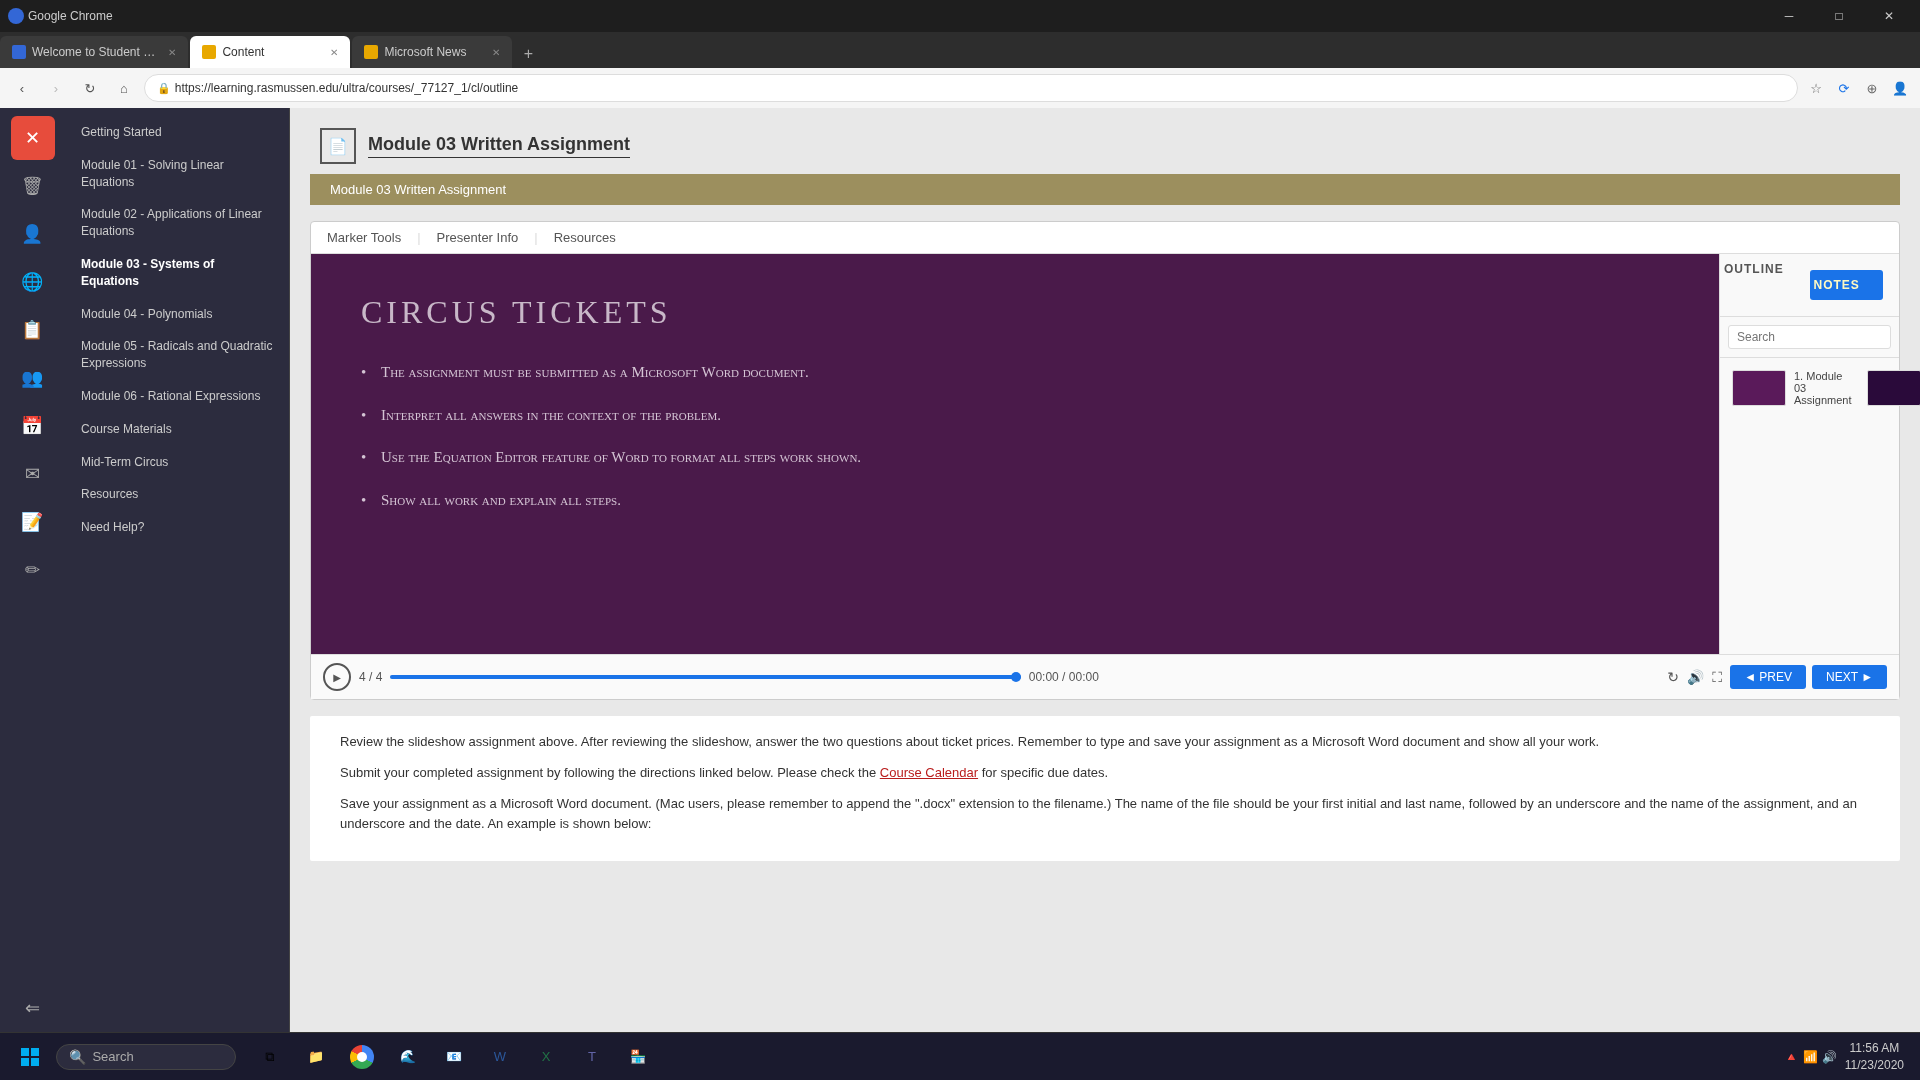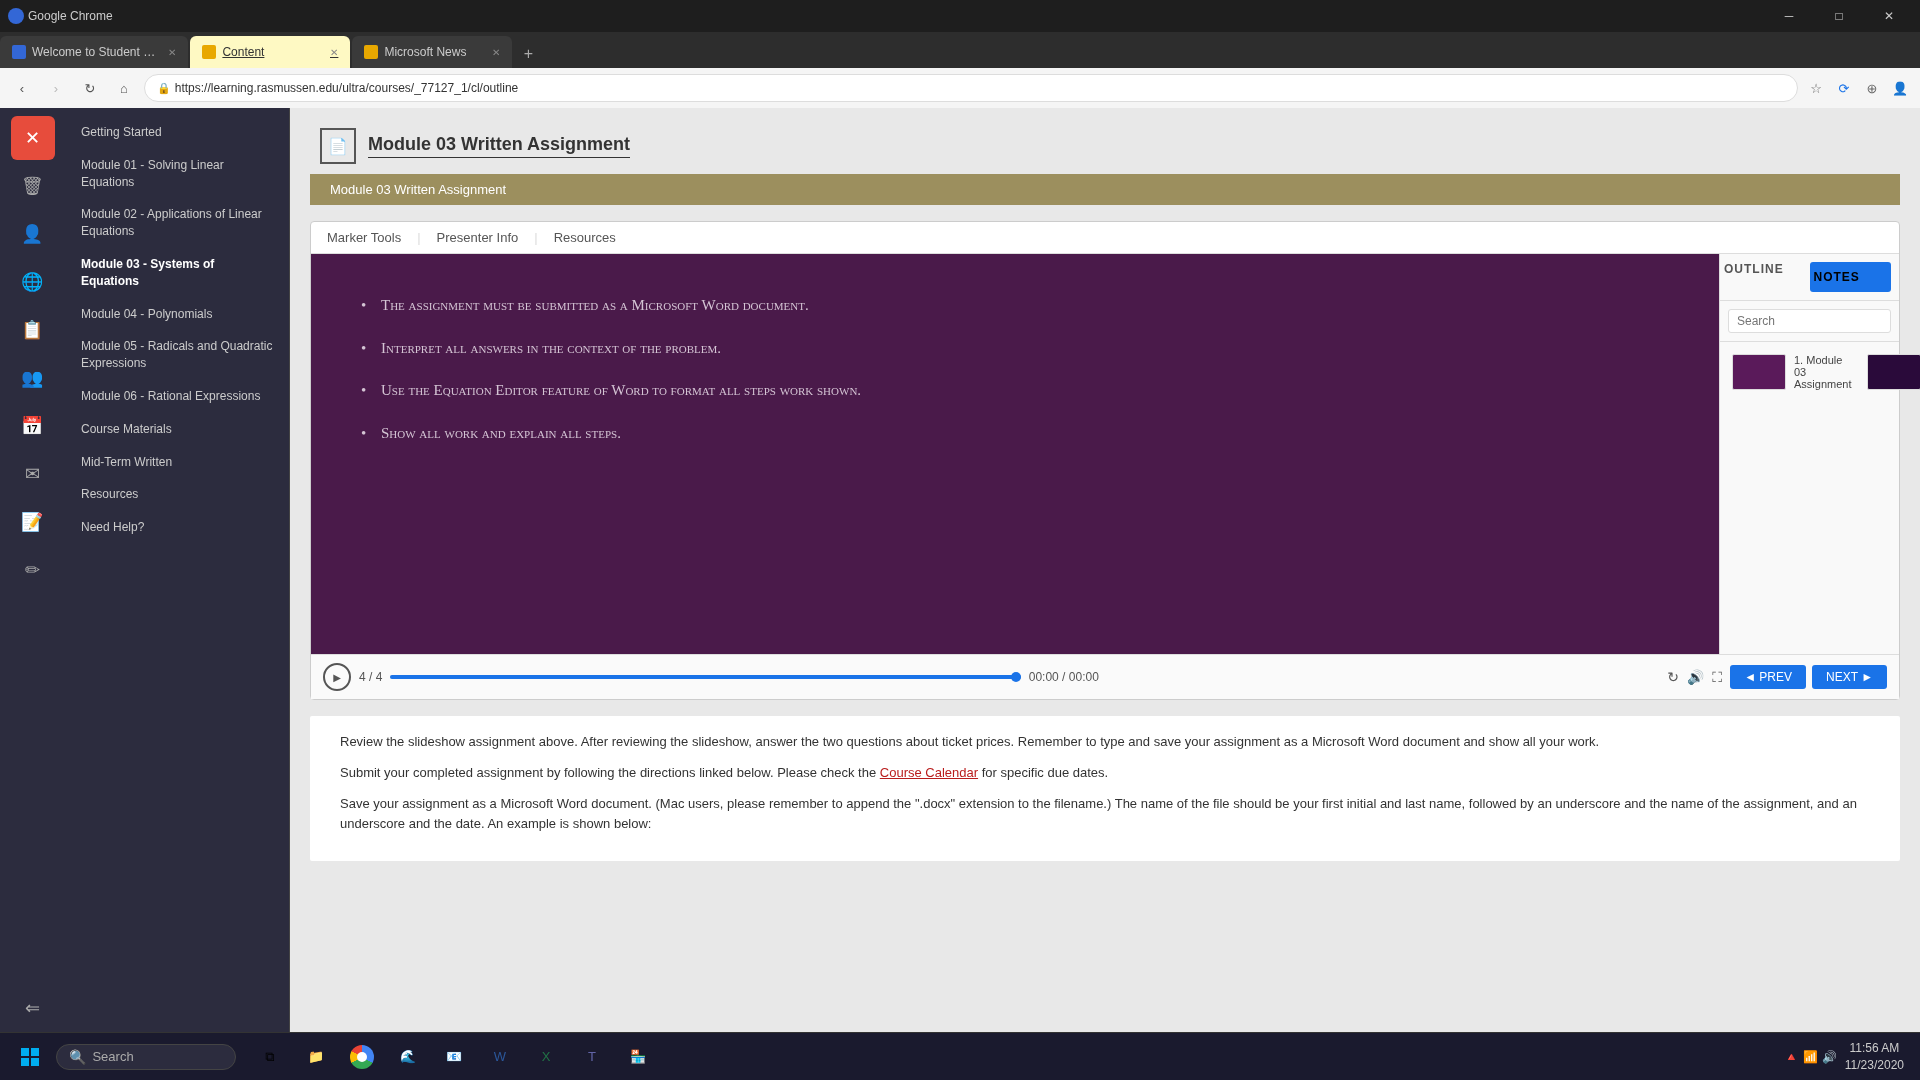--- a/index.html
+++ b/index.html
@@ -5,21 +5,21 @@
     * { margin: 0; padding: 0; box-sizing: border-box; }
     body { font-family: 'Segoe UI', Arial, sans-serif; font-size: 13px; background: #1a1a2e; overflow: hidden; width: 1920px; height: 1080px; }
 
     
     .browser-chrome { background: #2d2d2d; width: 100%; }
     .title-bar { background: #1e1e1e; height: 32px; display: flex; align-items: center; padding: 0 8px; gap: 0; }
     .title-bar-buttons { display: flex; gap: 4px; margin-left: auto; }
     .title-bar-btn { width: 46px; height: 32px; display: flex; align-items: center; justify-content: center; color: #ccc; font-size: 12px; cursor: pointer; }
     .tabs-bar { background: #2d2d2d; height: 36px; display: flex; align-items: flex-end; padding: 0 0; }
     .tab { height: 32px; display: flex; align-items: center; padding: 0 12px; gap: 6px; font-size: 12px; color: #ccc; background: #3a3a3a; border-radius: 6px 6px 0 0; margin-right: 2px; cursor: pointer; min-width: 160px; }
-    .tab.active { background: #fef9c3; color: #333; text-decoration: underline; }
+    .tab.active { background: #ffffff; color: #333; }
     .tab-favicon { width: 14px; height: 14px; border-radius: 2px; flex-shrink: 0; }
     .tab-close { margin-left: auto; color: #888; font-size: 10px; }
     .tab-new { width: 28px; height: 28px; display: flex; align-items: center; justify-content: center; color: #aaa; font-size: 16px; }
     .nav-bar { background: #f5f5f5; height: 40px; display: flex; align-items: center; padding: 0 8px; gap: 6px; }
     .nav-btn { width: 28px; height: 28px; display: flex; align-items: center; justify-content: center; color: #555; border-radius: 50%; cursor: pointer; }
     .address-bar { flex: 1; height: 28px; background: #fff; border: 1px solid #ddd; border-radius: 14px; display: flex; align-items: center; padding: 0 12px; font-size: 12px; color: #333; }
     .address-icons { display: flex; gap: 4px; }
     .addr-icon { width: 24px; height: 24px; display: flex; align-items: center; justify-content: center; color: #666; cursor: pointer; border-radius: 50%; }
 
     
@@ -47,21 +47,21 @@
     .pres-toolbar { display: flex; align-items: center; padding: 8px 16px; border-bottom: 1px solid #ddd; gap: 16px; }
     .pres-toolbar-item { font-size: 13px; color: #555; cursor: pointer; }
     .pres-body { display: flex; }
     .pres-slide-area { flex: 1; background: #4a1a4a; position: relative; min-height: 400px; display: flex; flex-direction: column; justify-content: flex-start; padding: 40px 50px; }
     .slide-title { font-family: 'Segoe UI', serif; font-size: 32px; color: #c8b8c8; letter-spacing: 4px; text-transform: uppercase; margin-bottom: 30px; font-weight: 300; }
     .slide-bullet { font-family: 'Segoe UI', serif; font-size: 15px; color: #d4c4d4; margin-bottom: 20px; padding-left: 20px; position: relative; font-variant: small-caps; line-height: 1.5; }
     .slide-bullet::before { content: '•'; position: absolute; left: 0; }
     .pres-notes-panel { width: 180px; background: #f9f9f9; border-left: 1px solid #ddd; }
     .notes-tabs { display: flex; border-bottom: 1px solid #ddd; }
     .notes-tab { flex: 1; text-align: left; padding: 8px 4px; font-size: 12px; color: #555; cursor: pointer; font-weight: 600; letter-spacing: 1px; }
-    .notes-tab.active { background: #1a73e8; color: #000000; border-radius: 3px; margin: 8px; }
+    .notes-tab.active { background: #1a73e8; color: #fef9c3; border-radius: 3px; margin: 16px; }
     .notes-search { padding: 8px; border-bottom: 1px solid #ddd; }
     .notes-search input { width: 100%; border: 1px solid #ddd; padding: 4px 8px; font-size: 12px; border-radius: 3px; }
     .slide-thumb-list { padding: 8px; display: flex; gap: 8px; }
     .slide-thumb { display: flex; align-items: center; gap: 8px; cursor: pointer; padding: 4px; border-radius: 3px; }
     .slide-thumb.active-thumb { background: #e0e8f0; }
     .thumb-img { width: 54px; height: 36px; background: #5a1a5a; border-radius: 2px; border: 1px solid #ddd; flex-shrink: 0; }
     .thumb-img.dark { background: #3a1a3a; }
     .thumb-label { font-size: 11px; color: #444; }
 
     
@@ -167,21 +167,21 @@
 
   <div class="course-sidebar">
     <div class="course-nav-item">Getting Started</div>
     <div class="course-nav-item">Module 01 - Solving Linear Equations</div>
     <div class="course-nav-item">Module 02 - Applications of Linear Equations</div>
     <div class="course-nav-item active">Module 03 - Systems of Equations</div>
     <div class="course-nav-item">Module 04 - Polynomials</div>
     <div class="course-nav-item">Module 05 - Radicals and Quadratic Expressions</div>
     <div class="course-nav-item">Module 06 - Rational Expressions</div>
     <div class="course-nav-item">Course Materials</div>
-    <div class="course-nav-item">Mid-Term Written</div>
+    <div class="course-nav-item">Mid-Term Circus</div>
     <div class="course-nav-item">Resources</div>
     <div class="course-nav-item">Need Help?</div>
   </div>
 
   <div class="main-content">
 
     <div class="content-header">
       <div class="content-icon">📄</div>
       <div class="content-title">Module 03 Written Assignment</div>
     </div>
@@ -194,20 +194,21 @@
         <span class="pres-toolbar-item">Marker Tools</span>
         <span style="color:#ddd;">|</span>
         <span class="pres-toolbar-item">Presenter Info</span>
         <span style="color:#ddd;">|</span>
         <span class="pres-toolbar-item">Resources</span>
       </div>
 
       <div class="pres-body">
 
         <div class="pres-slide-area">
+          <div class="slide-title">CIRCUS TICKETS</div>
           <div class="slide-bullet">The assignment must be submitted as a Microsoft Word document.</div>
           <div class="slide-bullet">Interpret all answers in the context of the problem.</div>
           <div class="slide-bullet">Use the Equation Editor feature of Word to format all steps work shown.</div>
           <div class="slide-bullet">Show all work and explain all steps.</div>
         </div>
 
         <div class="pres-notes-panel">
           <div class="notes-tabs">
             <div class="notes-tab">OUTLINE</div>
             <div class="notes-tab active">NOTES</div>

